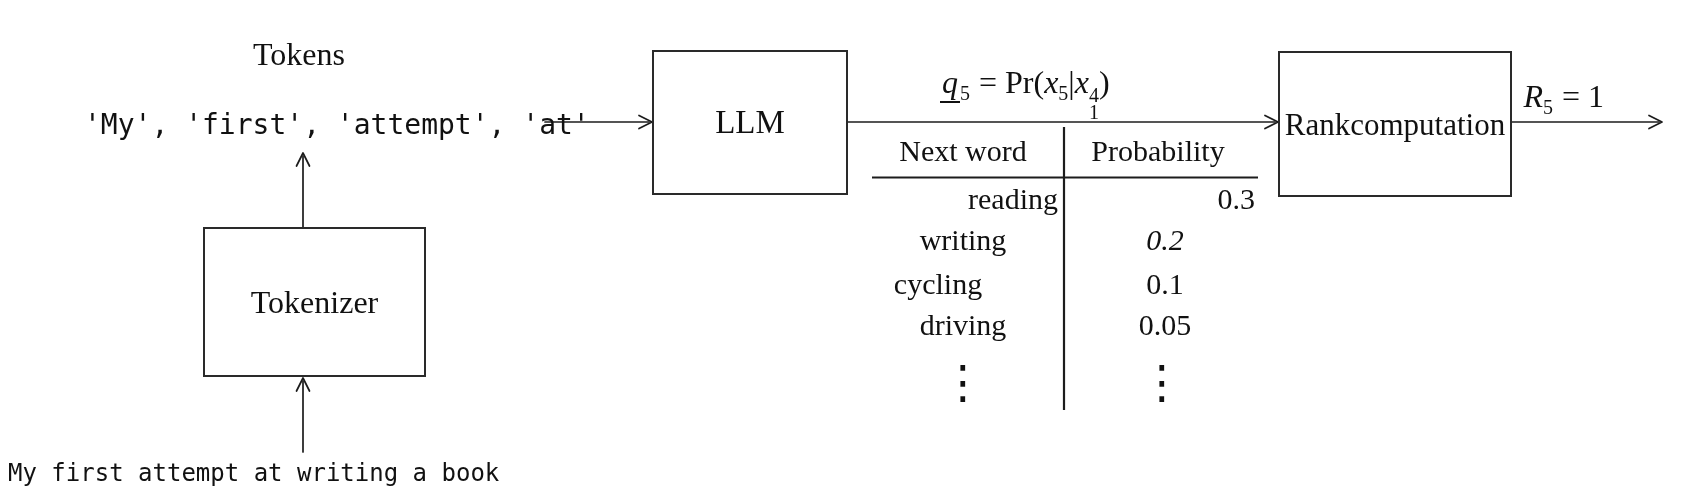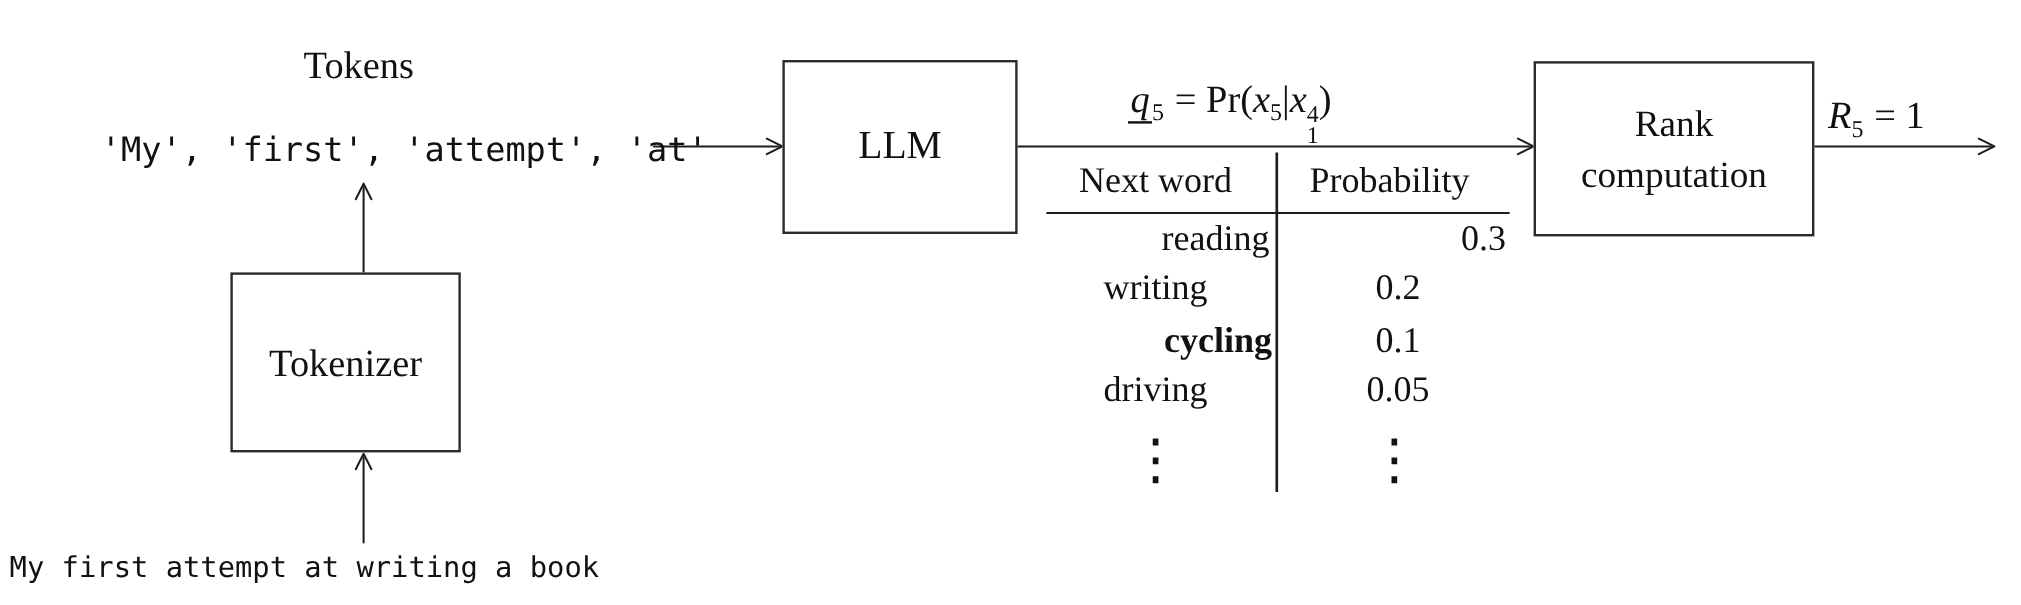--- a/index.html
+++ b/index.html
@@ -83,25 +83,25 @@
   </svg>
 
   <div class="abs small-title" style="left:253px;top:36px;">Tokens</div>
 
   <div class="abs mono token-line" style="left:84px;top:108px;">'My', 'first', 'attempt', 'at'</div>
 
   <div class="box" style="left:652px;top:50px;width:196px;height:145px;">
     <span class="box-label" style="font-size:33px;">LLM</span>
   </div>
 
-  <div class="box" style="left:192px;top:227px;width:192px;height:150px;">
+  <div class="box" style="left:203px;top:227px;width:223px;height:150px;">
     <span class="box-label" style="font-size:32px;">Tokenizer</span>
   </div>
 
-  <div class="box" style="left:1278px;top:51px;width:234px;height:146px;flex-direction:column;">
+  <div class="box" style="left:1278px;top:51px;width:234px;height:146px;flex-direction:row;">
     <span class="box-label">Rank</span>
     <span class="box-label">computation</span>
   </div>
 
   <div class="abs math" style="left:940px;top:64px;width:270px;text-align:left;">
     <span class="var u-q">q</span><span class="msub">5</span><span class="msp">= Pr(</span><span class="var">x</span><span class="msub">5</span><span>|</span><span class="var">x</span><span class="supsub">
         <span>4</span>
         <span>1</span>
       </span><span>)</span>
   </div>
@@ -110,23 +110,23 @@
     <span class="var">R</span><span class="msub">5</span><span class="msp">= 1</span>
   </div>
 
   <div class="cell" style="left:873px;top:133px;">Next word</div>
   <div class="cell" style="left:1068px;top:133px;">Probability</div>
 
   <div class="cell" style="left:923px;top:181px;">reading</div>
   <div class="cell" style="left:1075px;top:181px;text-align:right;">0.3</div>
 
   <div class="cell" style="left:873px;top:222px;">writing</div>
-  <div class="cell" style="left:1075px;top:222px;">0.2</div>
+  <div class="cell" style="left:1075px;top:222px;font-style:italic;">0.2</div>
 
-  <div class="cell" style="left:925px;top:266px;font-weight:bold;">cycling</div>
+  <div class="cell" style="left:848px;top:266px;">cycling</div>
   <div class="cell" style="left:1075px;top:266px;">0.1</div>
 
   <div class="cell" style="left:873px;top:307px;">driving</div>
   <div class="cell" style="left:1075px;top:307px;">0.05</div>
 
   <div class="cell dots" style="left:873px;top:360px;">⋮</div>
   <div class="cell dots" style="left:1072px;top:360px;">⋮</div>
 
   <div class="abs mono sentence" style="left:8px;top:459px;">My first attempt at writing a book</div>
 

